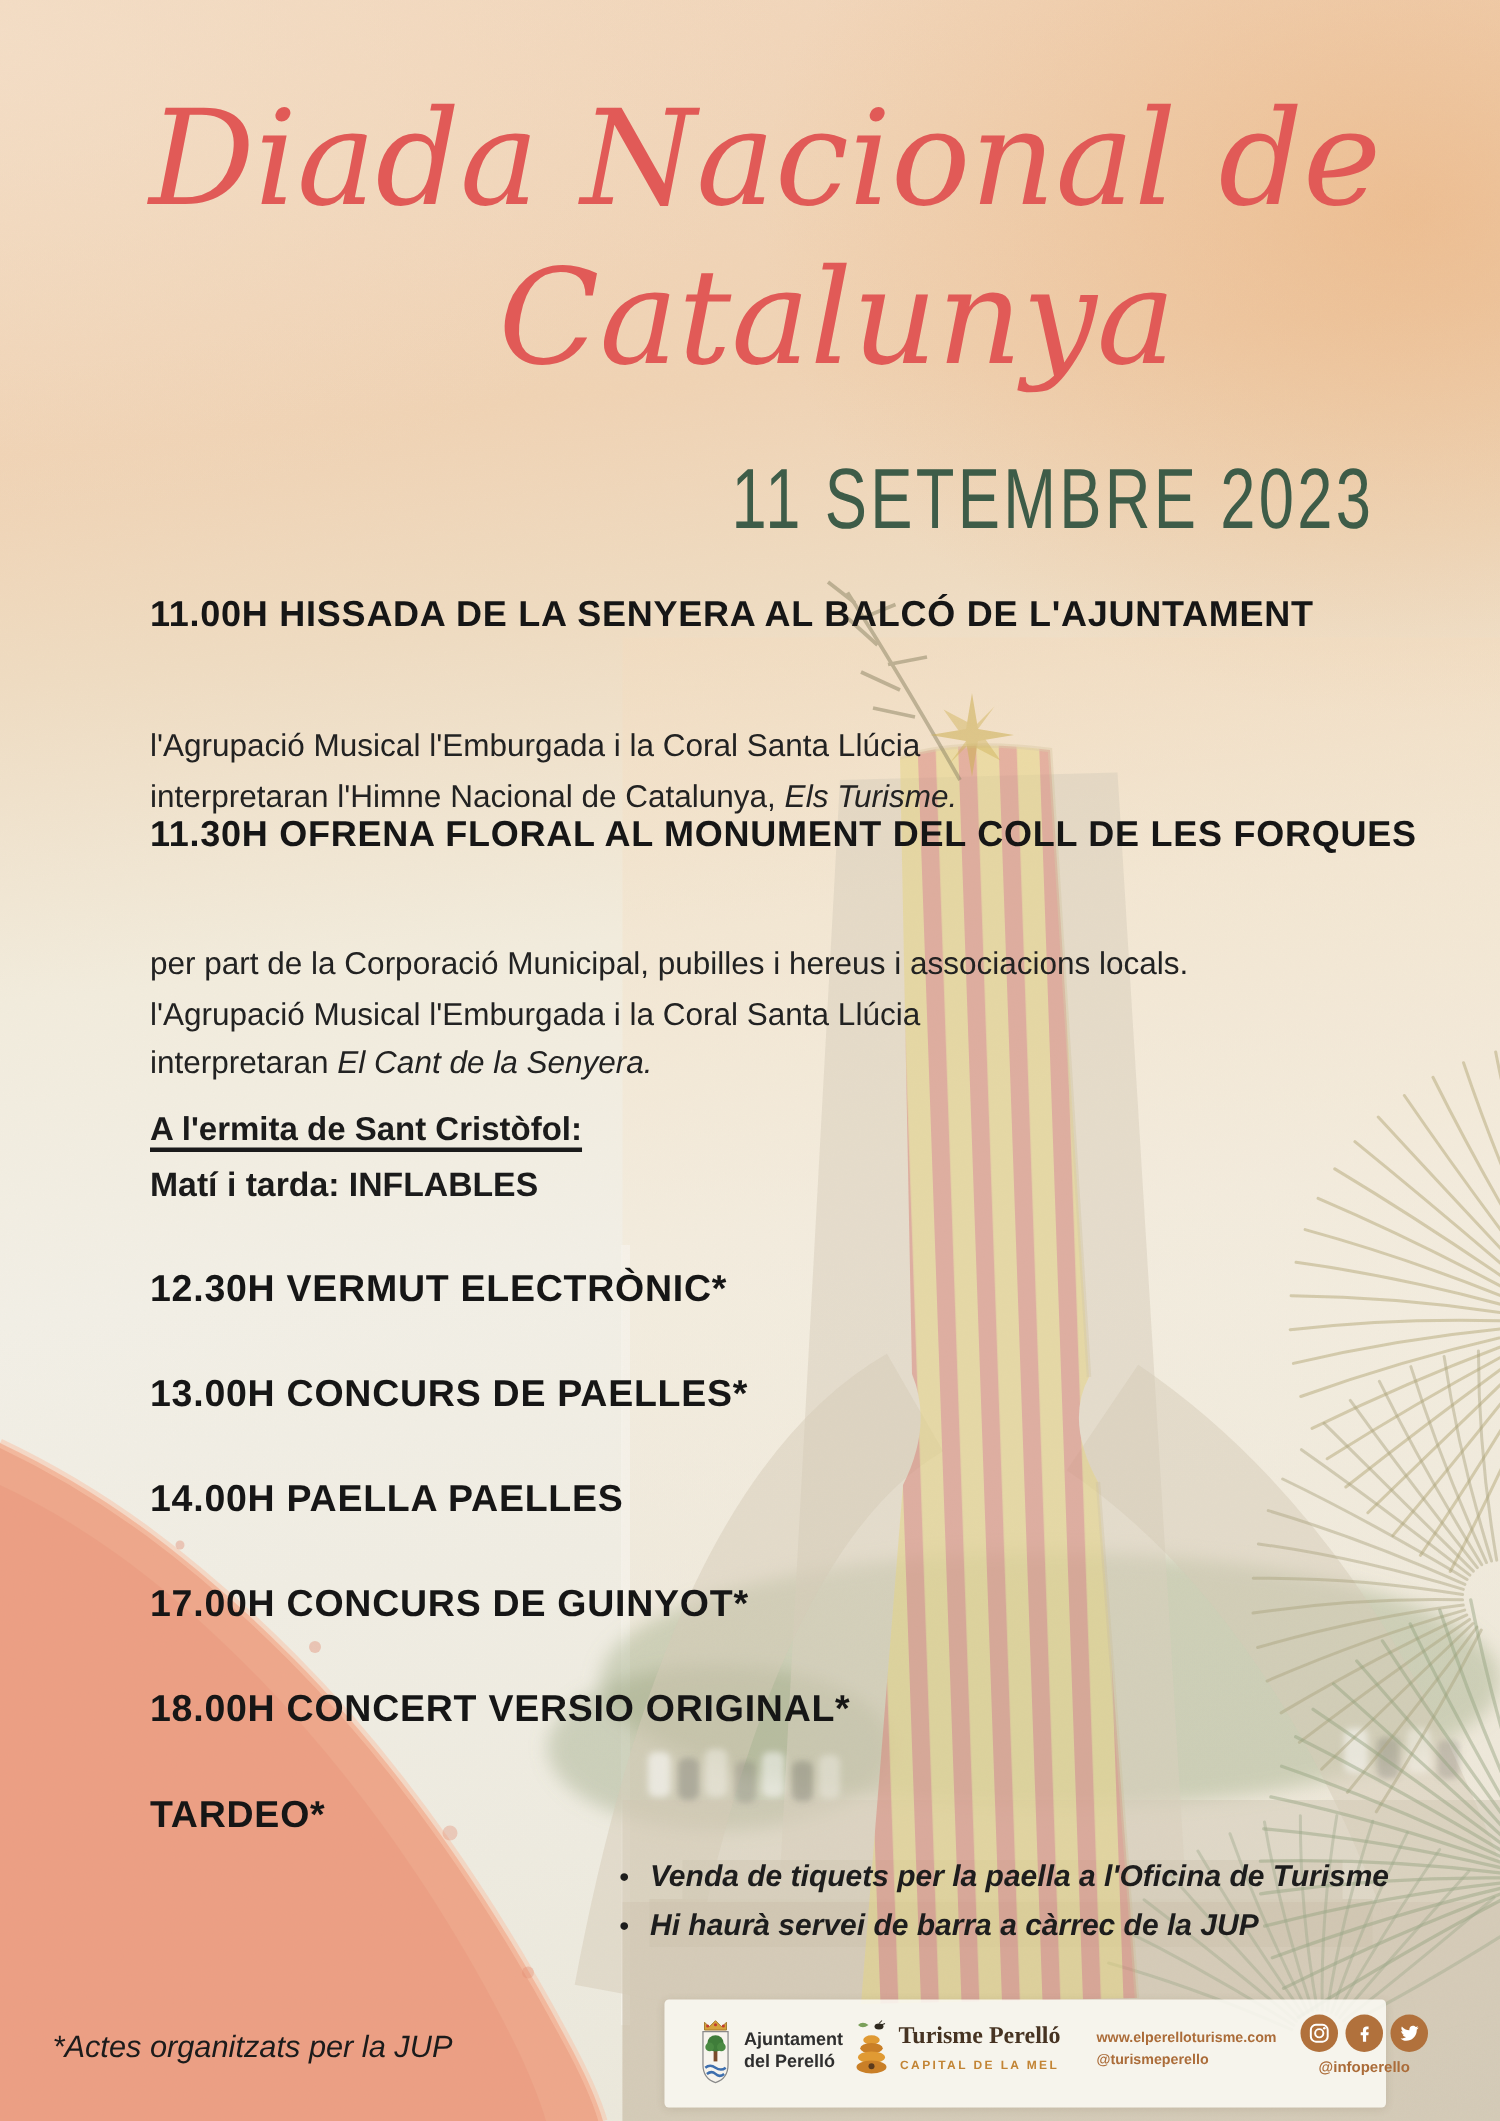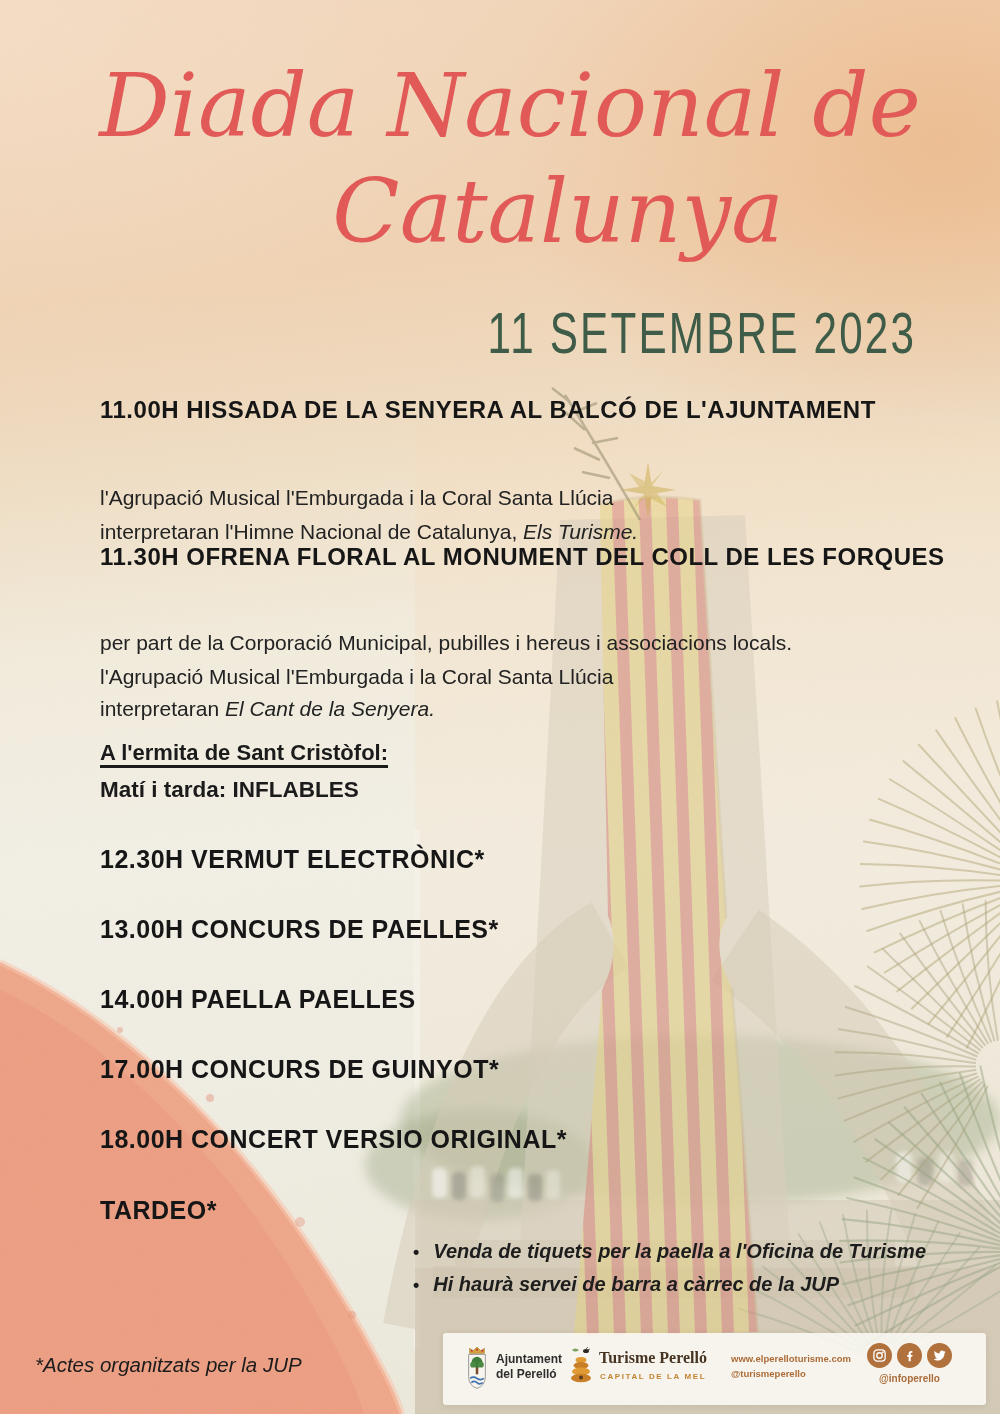--- a/index.html
+++ b/index.html
@@ -23,21 +23,21 @@
   .title-line{position:absolute;width:100%;text-align:center;z-index:2;white-space:nowrap;
     font-family:"DejaVu Serif","Liberation Serif",serif;font-style:italic;font-weight:400;
     font-size:88px;line-height:1;color:#e15a57;}
   .date{position:absolute;right:84px;top:300px;z-index:2;white-space:nowrap;
     font-size:57px;font-weight:400;letter-spacing:3px;color:#3e5c48;
     transform:scaleX(.74);transform-origin:100% 50%;}
   .note{position:absolute;left:413px;z-index:2;display:flex;align-items:baseline;white-space:nowrap;
     font-weight:700;font-style:italic;font-size:20px;color:#1d1d1d;}
   .note .dot{margin-right:14px;font-style:normal;font-size:18px;}
   .footnote{position:absolute;left:35px;top:1326px;z-index:2;font-weight:400;font-style:italic;font-size:20.5px;white-space:nowrap;margin-top:27px;}
-  .fbar{position:absolute;left:443px;top:1333px;width:543px;height:72px;z-index:3;
+  .fbar{position:absolute;left:443px;top:1333px;width:481px;height:72px;z-index:3;
     background:rgba(252,250,245,.86);border-radius:3px;box-shadow:0 1px 6px rgba(90,70,50,.14);}
   .fbar *{white-space:nowrap;}
   .aj-logo{position:absolute;left:20px;top:12px;}
   .aj-text{position:absolute;left:53px;top:19px;font-size:12px;font-weight:700;line-height:15px;color:#2e2e2e;}
   .hive-logo{position:absolute;left:126px;top:13px;}
   .tp-name{position:absolute;left:156px;top:16px;font-family:"Liberation Serif","DejaVu Serif",serif;
     font-weight:700;font-size:16px;color:#463322;}
   .tp-tag{position:absolute;left:157px;top:39px;font-size:8px;font-weight:700;letter-spacing:1.6px;color:#c28434;}
   .web{position:absolute;left:288px;top:18px;font-size:9.5px;font-weight:700;line-height:15px;color:#ab6c39;}
   .soc{position:absolute;left:424px;top:10px;display:flex;gap:5px;}

